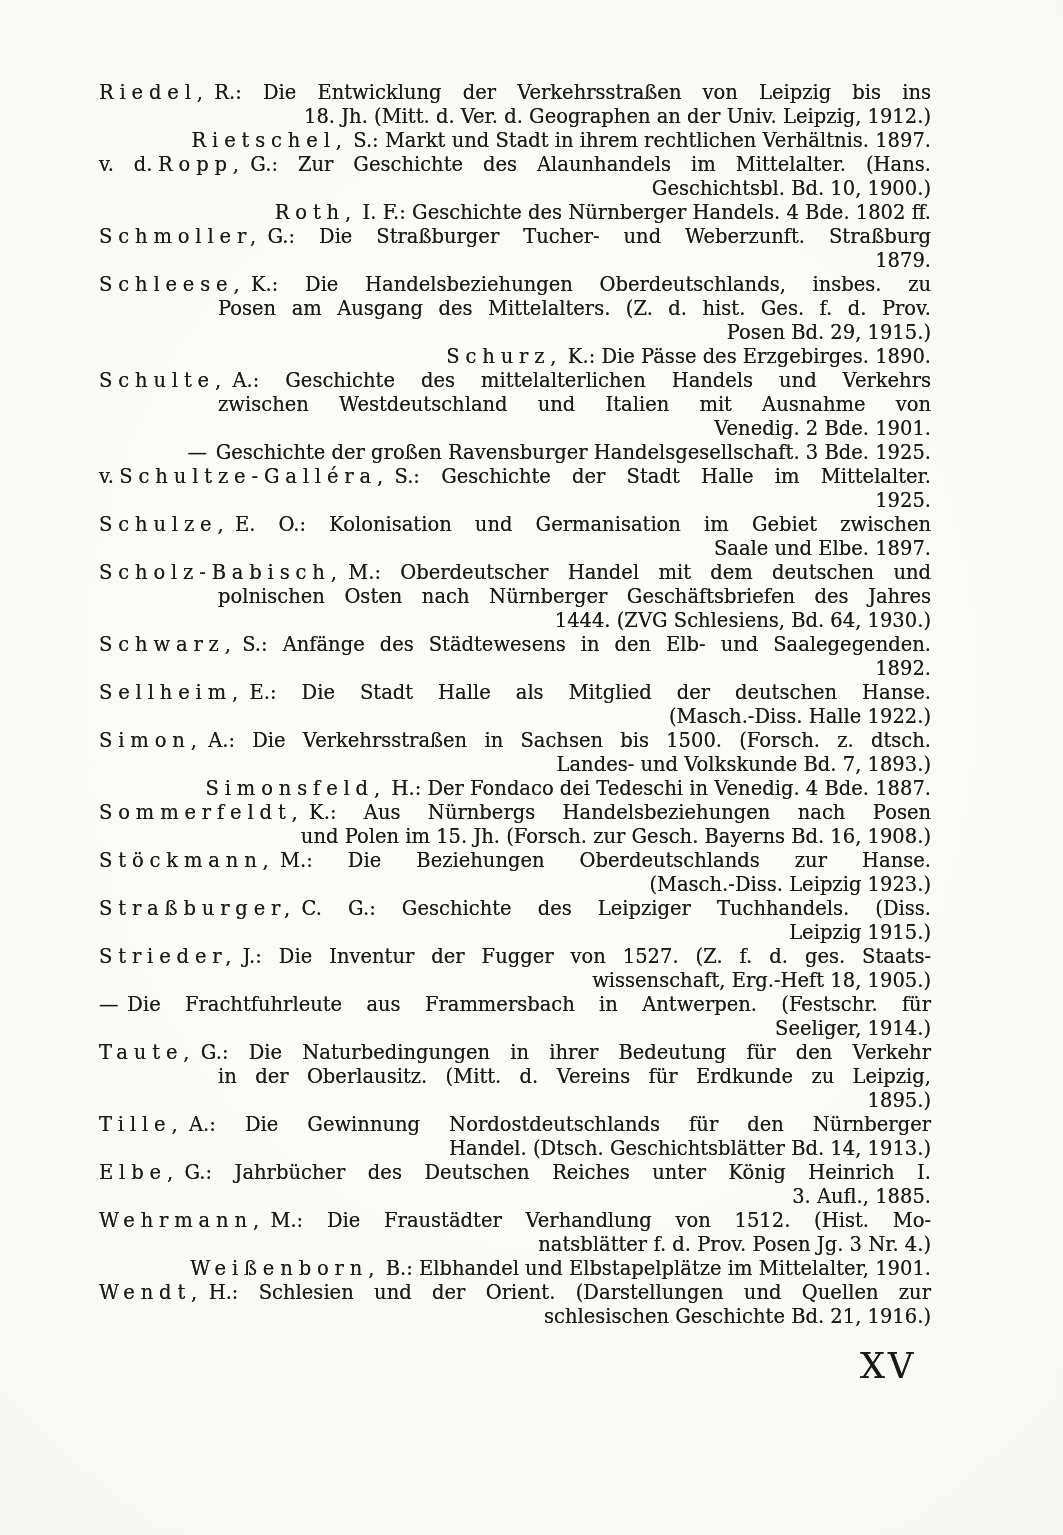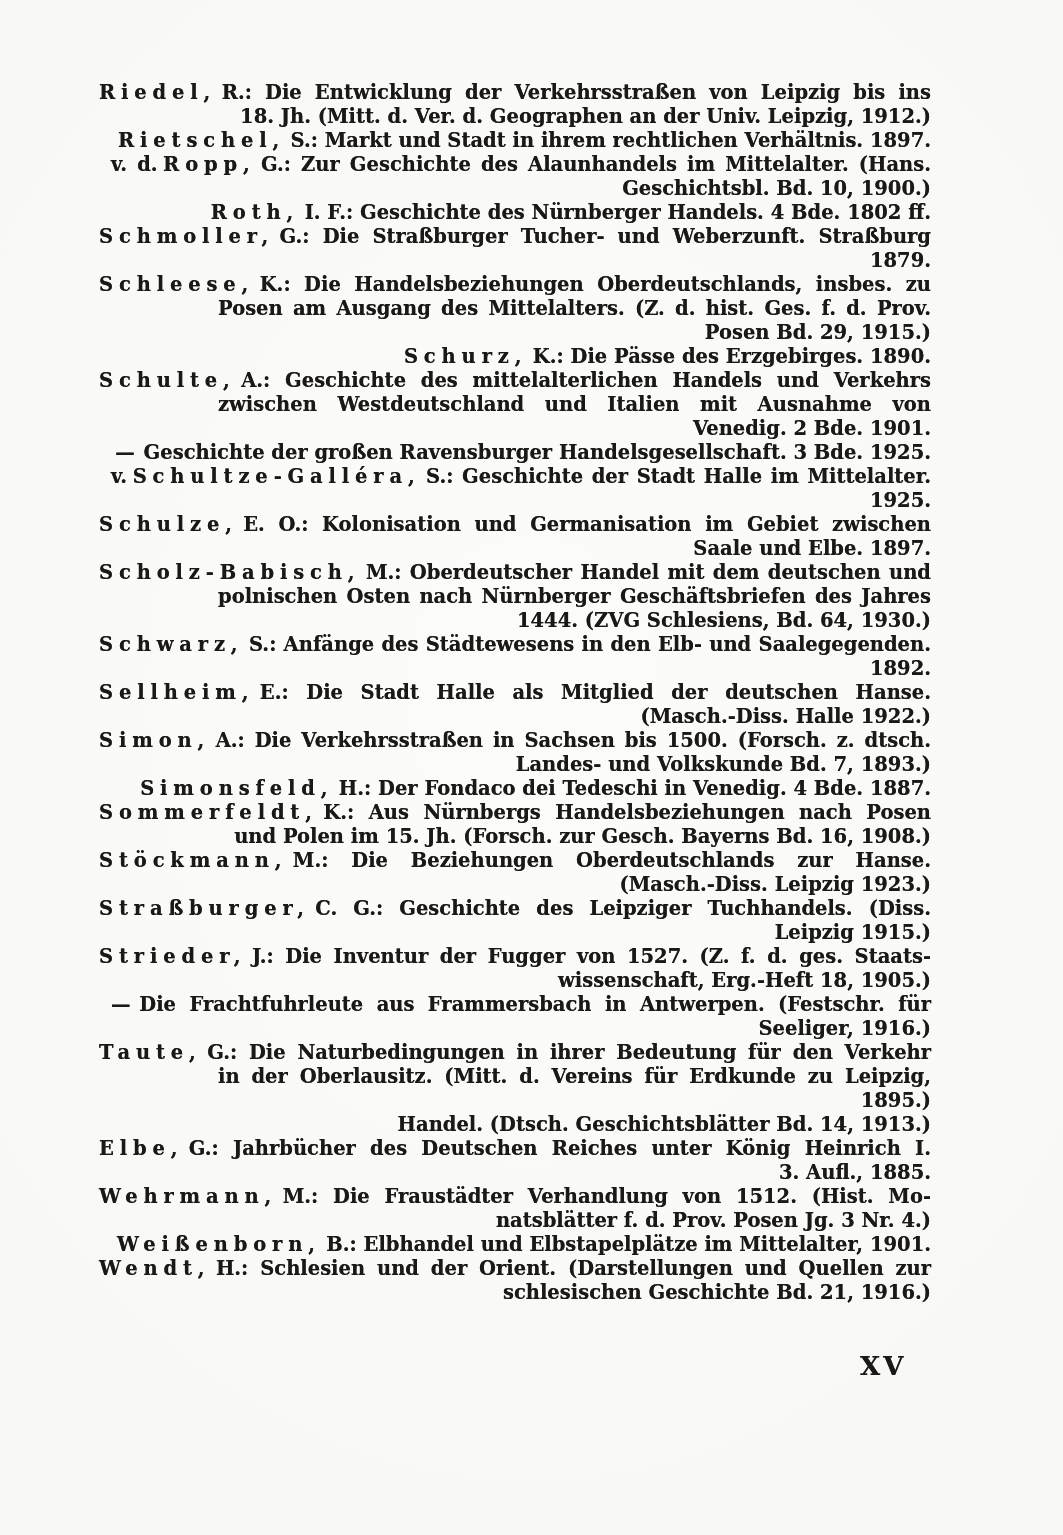--- a/index.html
+++ b/index.html
@@ -14,21 +14,20 @@
     background: #fafaf7;
     font-family: "DejaVu Serif", "Liberation Serif", serif;
     color: #1b1916;
   }
   .page {
     position: absolute;
     inset: 0;
     background:
       radial-gradient(ellipse 140% 120% at 50% 45%, rgba(255,255,255,0.55) 0%, rgba(244,243,238,0.35) 70%, rgba(232,231,224,0.55) 100%),
       #f8f8f4;
-    font-weight: bold;
   }
   .bib {
     position: absolute;
     left: 99px;
     top: 81px;
     width: 832px;
     font-size: 19.5px;
     line-height: 24px;
     text-shadow: 0 0 0.4px rgba(27,25,22,0.75);
   }
@@ -41,33 +40,32 @@
     text-align-last: justify;
   }
   .line.cont {
     padding-left: 119px;
   }
   .author {
     letter-spacing: 0.3em;
   }
   .prefix {
     margin-right: 0.28em;
-    margin-left: 12px;
   }
   .prefix.dash {
     margin-right: 0.45em;
   }
   .rest.after-author {
     margin-left: 0.28em;
   }
   .pagenum {
     position: absolute;
     left: 860px;
     top: 1349px;
-    font-size: 26px;
+    font-size: 35px;
     line-height: 34px;
     letter-spacing: 3px;
     text-shadow: 0 0 0.4px rgba(27,25,22,0.75);
   }
 </style>
 </head>
 <body>
 
 <div class="page">
   <div class="bib">
@@ -144,28 +142,29 @@
       <div class="entry">
         <div class="line fill"><span class="author">Straßburger,</span><span class="rest after-author">C. G.: Geschichte des Leipziger Tuchhandels. (Diss.</span></div>
         <div class="line cont">Leipzig 1915.)</div>
       </div>
       <div class="entry">
         <div class="line fill"><span class="author">Strieder,</span><span class="rest after-author">J.: Die Inventur der Fugger von 1527. (Z. f. d. ges. Staats-</span></div>
         <div class="line cont">wissenschaft, Erg.-Heft 18, 1905.)</div>
       </div>
       <div class="entry">
         <div class="line fill"><span class="prefix dash">—</span><span class="rest">Die Frachtfuhrleute aus Frammersbach in Antwerpen. (Festschr. für</span></div>
-        <div class="line cont">Seeliger, 1916.)</div>
+        <div class="line cont">Seeliger, 1914.)</div>
       </div>
       <div class="entry">
         <div class="line fill"><span class="author">Taute,</span><span class="rest after-author">G.: Die Naturbedingungen in ihrer Bedeutung für den Verkehr</span></div>
         <div class="line cont fill">in der Oberlausitz. (Mitt. d. Vereins für Erdkunde zu Leipzig,</div>
         <div class="line cont">1895.)</div>
       </div>
       <div class="entry">
+        <div class="line fill"><span class="author">Tille,</span><span class="rest after-author">A.: Die Gewinnung Nordostdeutschlands für den Nürnberger</span></div>
         <div class="line cont">Handel. (Dtsch. Geschichtsblätter Bd. 14, 1913.)</div>
       </div>
       <div class="entry">
         <div class="line fill"><span class="author">Elbe,</span><span class="rest after-author">G.: Jahrbücher des Deutschen Reiches unter König Heinrich I.</span></div>
         <div class="line cont">3. Aufl., 1885.</div>
       </div>
       <div class="entry">
         <div class="line fill"><span class="author">Wehrmann,</span><span class="rest after-author">M.: Die Fraustädter Verhandlung von 1512. (Hist. Mo-</span></div>
         <div class="line cont">natsblätter f. d. Prov. Posen Jg. 3 Nr. 4.)</div>
       </div>

